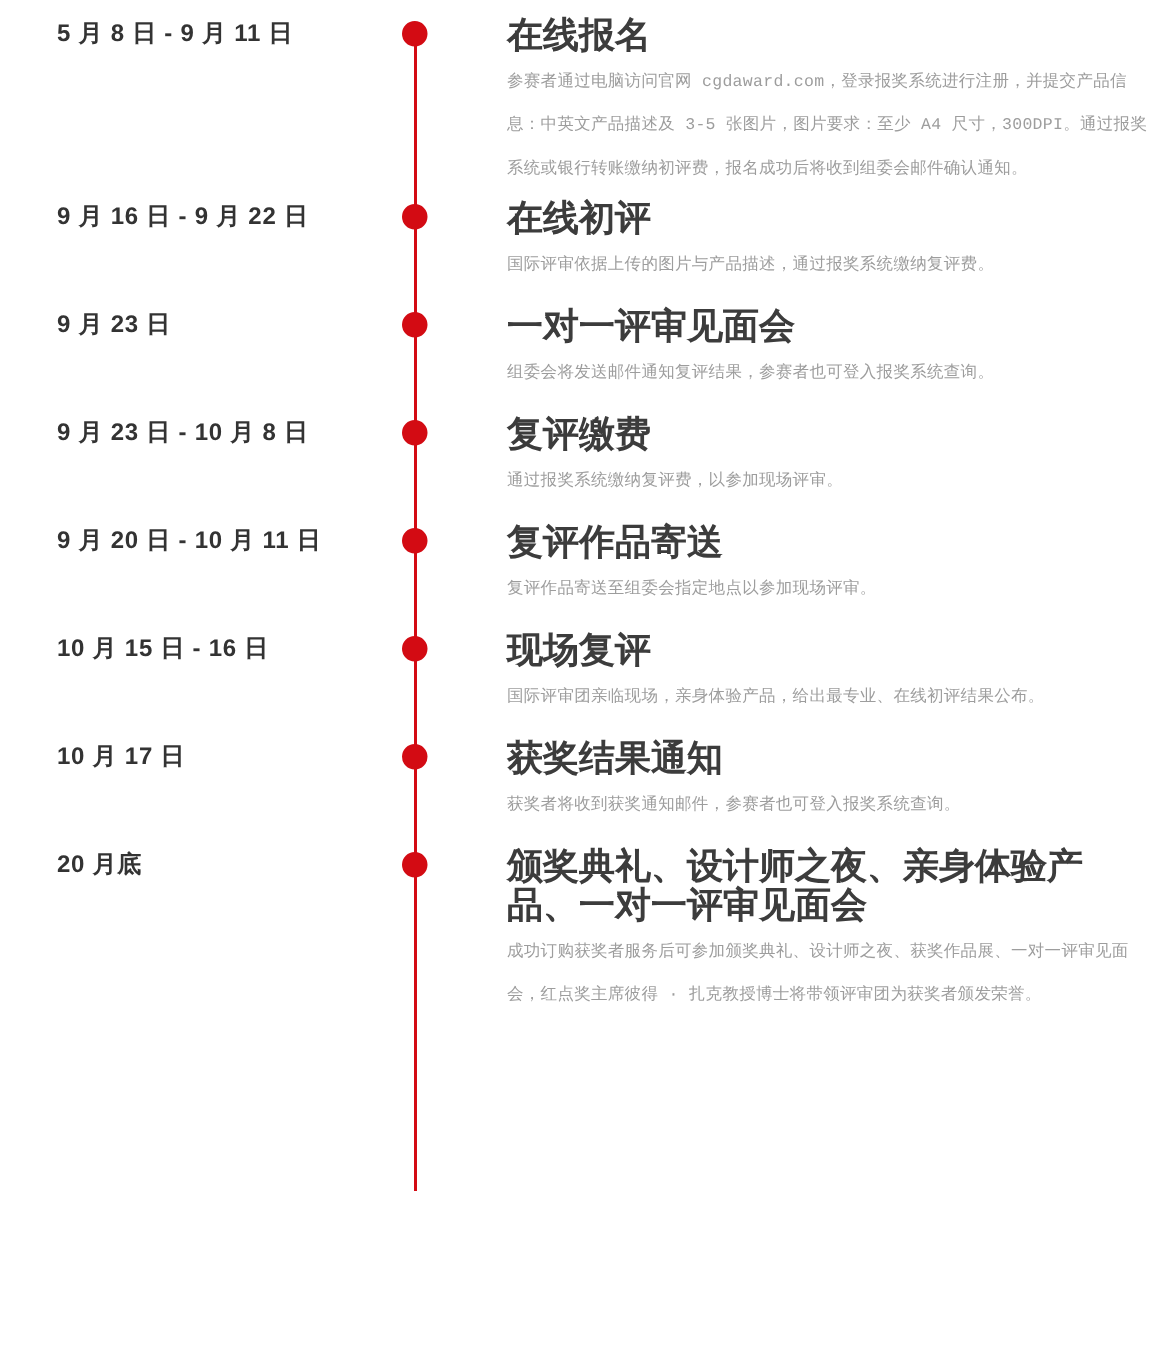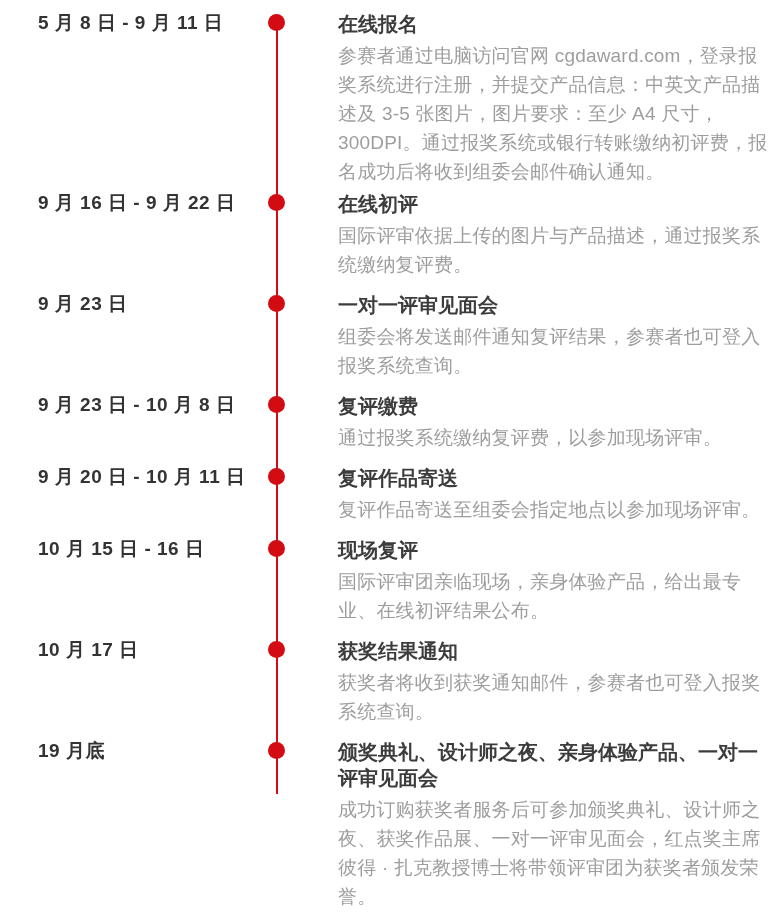--- a/index.html
+++ b/index.html
@@ -33,21 +33,21 @@
   .entry {
     position: relative;
     margin-bottom: 13px;
   }
   .entry:nth-of-type(1) { margin-bottom: 5px; }
   .date {
     position: absolute;
     left: 0;
     top: 0;
     width: 225px;
-    font-size: 19px;
+    font-size: 16px;
     font-weight: 700;
     line-height: 24px;
     letter-spacing: 0.5px;
     color: var(--date-color);
     white-space: nowrap;
   }
   .dot {
     position: absolute;
     left: 230px;
     top: 3px;
@@ -56,31 +56,32 @@
     border-radius: 50%;
     background: var(--accent-red);
     z-index: 2;
   }
   .content {
     margin-left: 300px;
     width: 431px;
   }
   .title {
     margin: 0;
-    font-size: 20px;
+    font-size: 24px;
     font-weight: 700;
     line-height: 26px;
     color: var(--title-color);
   }
   .desc {
     margin: 4px 0 0 0;
-    font-size: 19px;
+    font-size: 11px;
     line-height: 29px;
     letter-spacing: 0.2px;
     color: var(--desc-color);
+    font-family: Liberation Mono, monospace;
   }
 </style>
 </head>
 <body>
 
 <div class="timeline">
   <div class="timeline-line" style="top: 22.5px; height: 771px; left: 275.5px;"></div>
 
   <section class="entry">
     <div class="date">5 月 8 日 - 9 月 11 日</div>
@@ -140,20 +141,20 @@
     <div class="date">10 月 17 日</div>
     <span class="dot"></span>
     <div class="content">
       <h2 class="title">获奖结果通知</h2>
       <p class="desc">获奖者将收到获奖通知邮件，参赛者也可登入报奖系统查询。</p>
     </div>
   </section>
 
 
   <section class="entry">
-    <div class="date">19 月底</div>
+    <div class="date">20 月底</div>
     <span class="dot"></span>
     <div class="content">
       <h2 class="title">颁奖典礼、设计师之夜、亲身体验产品、一对一评审见面会</h2>
       <p class="desc">成功订购获奖者服务后可参加颁奖典礼、设计师之夜、获奖作品展、一对一评审见面会，红点奖主席彼得 · 扎克教授博士将带领评审团为获奖者颁发荣誉。</p>
     </div>
   </section>
 </div>
 
 </body></html>

